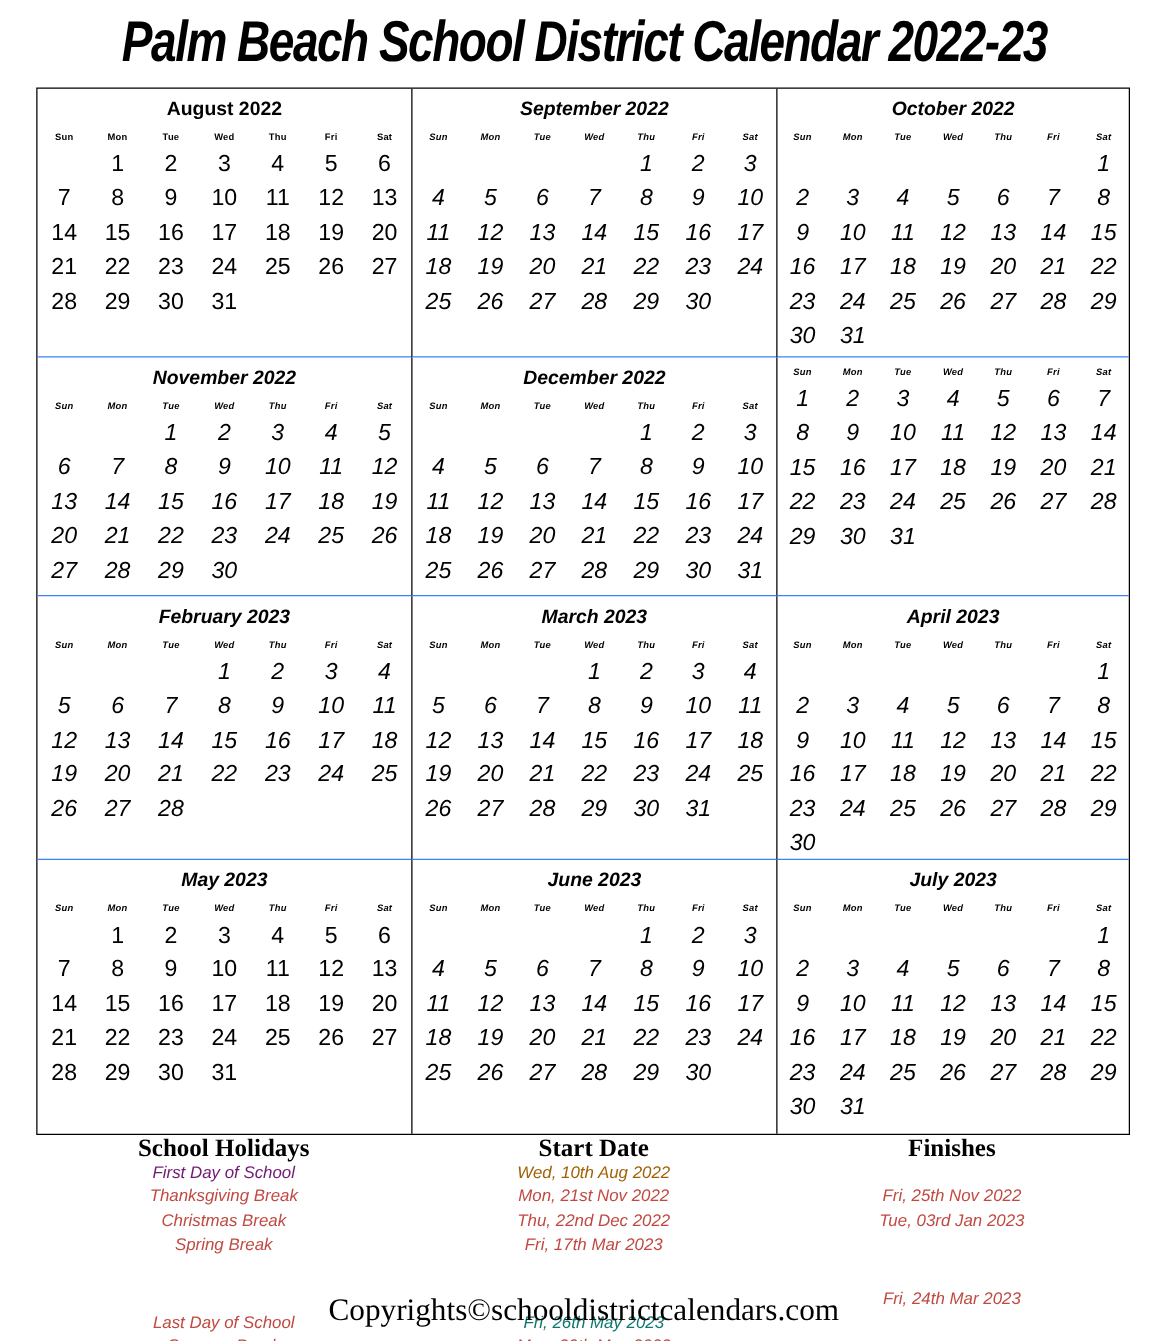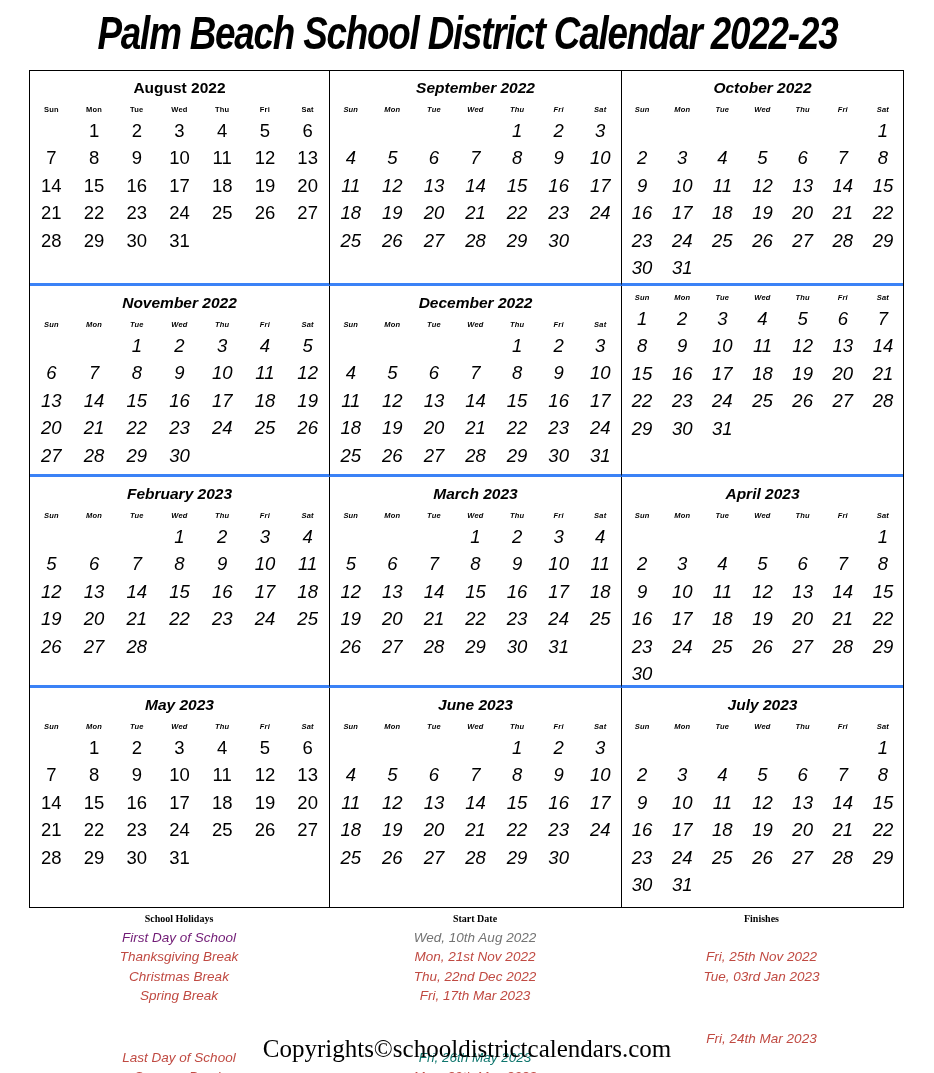--- a/index.html
+++ b/index.html
@@ -24,21 +24,21 @@
   
   .calendar-grid {
     position:absolute; left:29px; top:70px;
     width:875px; box-sizing:border-box;
     border:1px solid #000;
     display:grid;
     grid-template-columns:300px 292px 281px;
     grid-template-rows:215px 191px 211px 219px;
     background:#fff;
   }
-  .month { box-sizing:border-box; border-right:1px solid #000; border-bottom:3px solid #3b82f6; overflow:hidden; }
+  .month { box-sizing:border-box; border-right:1px solid #000; border-bottom:1px solid #3b82f6; overflow:hidden; }
   .month:nth-child(3n) { border-right:none; }
   .month:nth-child(n+10) { border-bottom:none; }
 
   .month-title {
     text-align:center; font-weight:bold; font-size:15.5px;
     padding-top:8px; height:19px;
   }
   .month-title.it { font-style:italic; }
 
   .dow-row {
@@ -58,21 +58,21 @@
 
   
   .holidays {
     position:absolute; left:29px; top:908px; width:875px;
   }
   .holidays-row {
     display:grid; grid-template-columns:300px 292px 281px;
   }
   .holiday-header {
     text-align:center; font-family:"Liberation Serif", serif;
-    font-weight:bold; font-size:10px; line-height:18px; padding-top:2px;
+    font-weight:bold; font-size:20px; line-height:18px; padding-top:2px;
   }
   .holiday-cell {
     text-align:center; font-style:italic; font-size:13.5px; line-height:19.3px;
     font-family:"Liberation Sans", sans-serif;
   }
 
   
   .footer {
     position:absolute; left:0; top:1035px; width:934px;
     text-align:center; font-family:"Liberation Serif", serif;
@@ -826,21 +826,21 @@
     </div>
 
   <div class="holidays">
     <div class="holidays-row">
       <div class="holiday-header">School Holidays</div>
       <div class="holiday-header">Start Date</div>
       <div class="holiday-header">Finishes</div>
     </div>
     <div class="holidays-row">
       <div class="holiday-cell" style="color: #701a75;">First Day of School</div>
-      <div class="holiday-cell" style="color: #737373;">Wed, 10th Aug 2022</div>
+      <div class="holiday-cell" style="color: #a16207;">Wed, 10th Aug 2022</div>
       <div class="holiday-cell" style="color: rgb(192, 74, 66);"></div>
     </div>
     <div class="holidays-row">
       <div class="holiday-cell" style="color: rgb(192, 74, 66);">Thanksgiving Break</div>
       <div class="holiday-cell" style="color: rgb(192, 74, 66);">Mon, 21st Nov 2022</div>
       <div class="holiday-cell" style="color: rgb(192, 74, 66);">Fri, 25th Nov 2022</div>
     </div>
     <div class="holidays-row">
       <div class="holiday-cell" style="color: rgb(192, 74, 66);">Christmas Break</div>
       <div class="holiday-cell" style="color: rgb(192, 74, 66);">Thu, 22nd Dec 2022</div>

